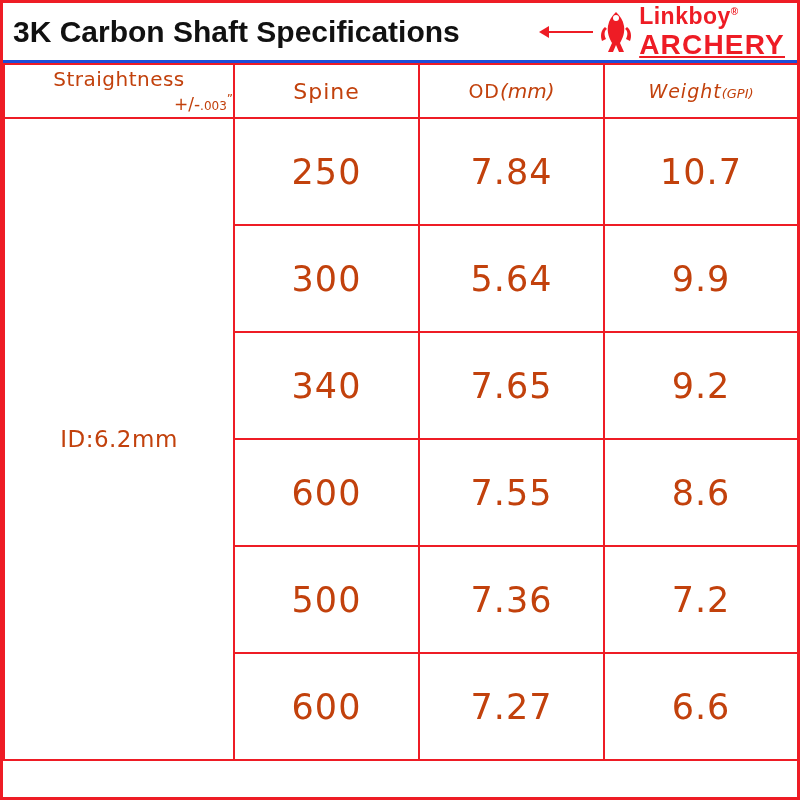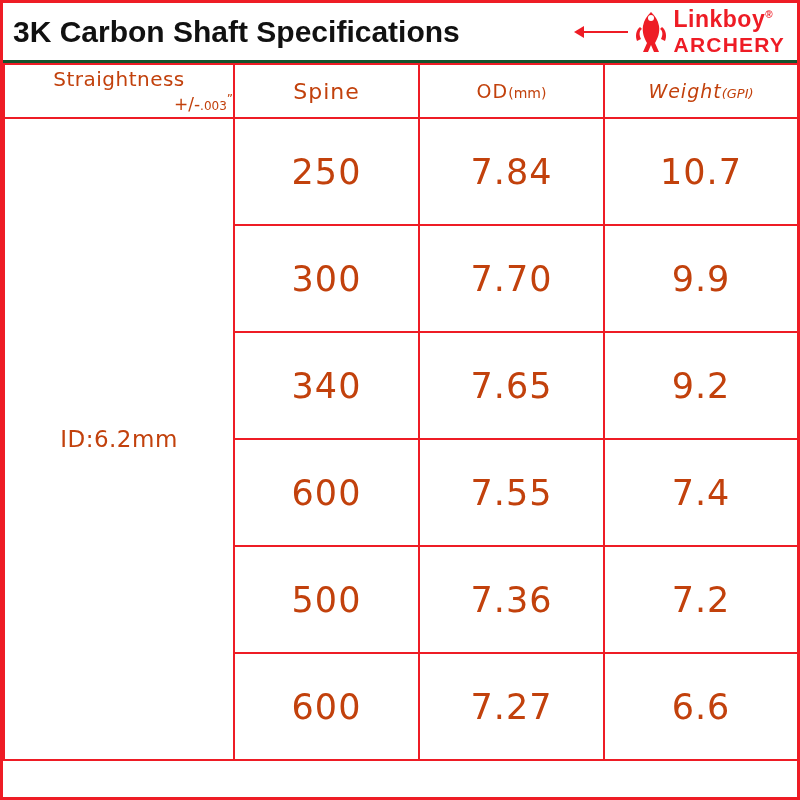--- a/index.html
+++ b/index.html
@@ -19,21 +19,21 @@
     position: relative;
     box-sizing: border-box;
     border: 3px solid #ee1c25;
     background: #fff;
   }
   
   .header {
     position: relative;
     height: 60px;
     box-sizing: border-box;
-    border-bottom: 3px solid #14532d;
+    border-bottom: 3px solid #1d4ed8;
     display: flex;
     align-items: center;
     justify-content: space-between;
     padding: 0 8px 0 10px;
   }
   .header-title {
     font-family: "Liberation Sans", sans-serif;
     font-size: 30px;
     font-weight: 700;
     color: #111;
@@ -90,25 +90,26 @@
     letter-spacing: 0.5px;
     position: relative;
     white-space: nowrap;
   }
   .brand-text .l1 .reg {
     font-size: 10px;
     vertical-align: super;
     font-weight: 700;
   }
   .brand-text .l2 {
-    font-size: 21px;
+    font-size: 28px;
     font-weight: 700;
     letter-spacing: 1.2px;
     margin-top: 3px;
     white-space: nowrap;
+    text-decoration: underline;
   }
   
   table.spec {
     width: 100%;
     border-collapse: collapse;
     table-layout: fixed;
     font-family: "DejaVu Sans", sans-serif;
   }
   table.spec col.c0 { width: 230px; }
   table.spec col.c1 { width: 185px; }
@@ -145,21 +146,21 @@
     vertical-align: super;
   }
   .th-spine {
     font-size: 22px;
     letter-spacing: 1px;
   }
   .th-od {
     font-size: 19px;
     letter-spacing: 1px;
   }
-  .th-od .unit { font-size: 14px; letter-spacing: 0; }
+  .th-od .unit { font-size: 20px; letter-spacing: 0; font-style: italic; }
   .th-weight {
     font-size: 19px;
     letter-spacing: 1px;
     font-style: italic;
   }
   .th-weight .unit { font-size: 13px; letter-spacing: 0; }
 
   td.idcell {
     font-size: 23px;
     letter-spacing: 0.5px;
@@ -218,32 +219,32 @@
     </thead>
     <tbody>
       <tr>
         <td class="idcell" rowspan="6">ID:6.2mm</td>
         <td class="val">250</td>
         <td class="val">7.84</td>
         <td class="val">10.7</td>
       </tr>
       <tr>
         <td class="val">300</td>
-        <td class="val">7.70</td>
+        <td class="val">5.64</td>
         <td class="val">9.9</td>
       </tr>
       <tr>
         <td class="val">340</td>
         <td class="val">7.65</td>
         <td class="val">9.2</td>
       </tr>
       <tr>
         <td class="val">600</td>
         <td class="val">7.55</td>
-        <td class="val">7.4</td>
+        <td class="val">8.6</td>
       </tr>
       <tr>
         <td class="val">500</td>
         <td class="val">7.36</td>
         <td class="val">7.2</td>
       </tr>
       <tr>
         <td class="val">600</td>
         <td class="val">7.27</td>
         <td class="val">6.6</td>

